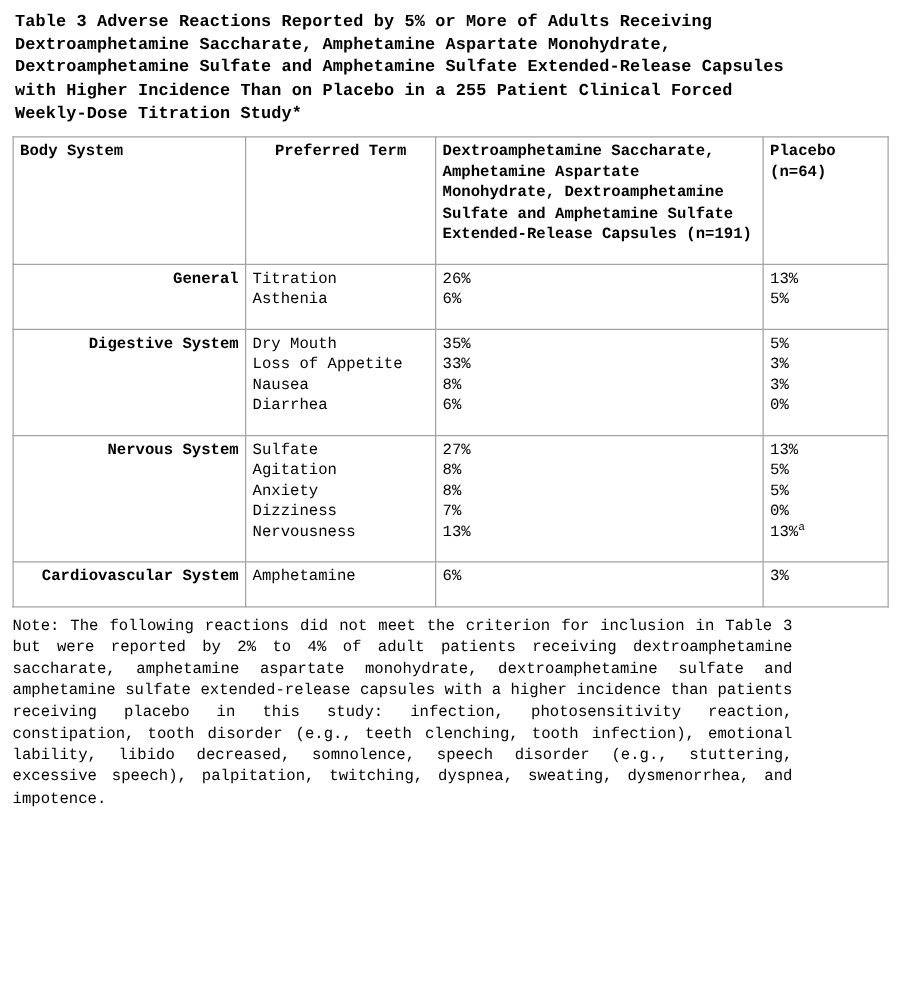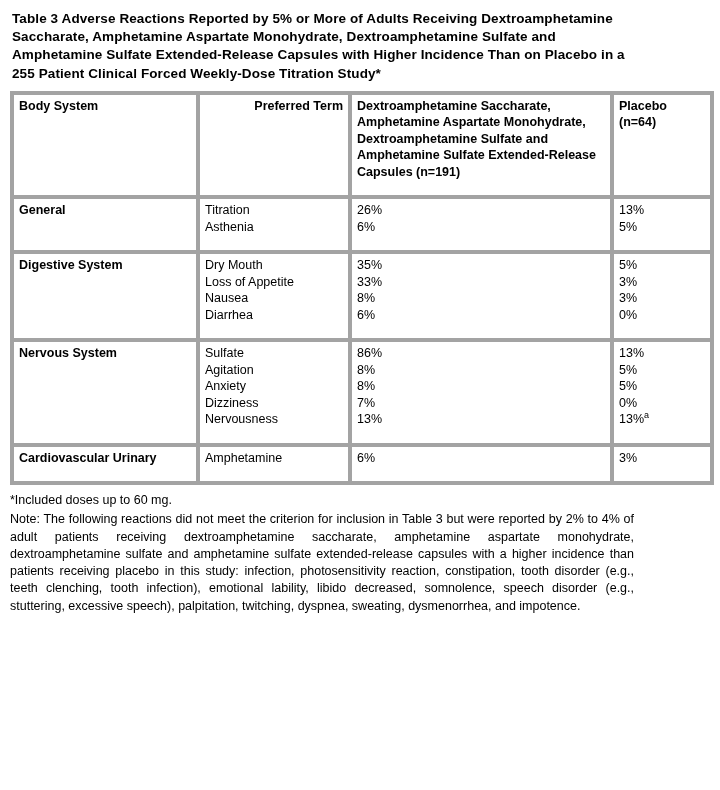--- a/index.html
+++ b/index.html
@@ -12,52 +12,53 @@
     height: 790px;
     font-family: "Liberation Sans", sans-serif;
     color: #000000;
     font-size: 13px;
   }
   .page {
     box-sizing: border-box;
     width: 644px;
     height: 790px;
     padding: 8px 10px 6px 10px;
+    font-family: Liberation Mono, monospace;
   }
   .table-caption {
     font-weight: bold;
     font-size: 13.5px;
     line-height: 1.35;
     margin: 2px 2px 8px 2px;
     text-align: left;
     letter-spacing: 0.1px;
   }
   table.data {
     border-collapse: collapse;
     width: 700px;
     table-layout: fixed;
     border: 1.5px solid #000;
   }
   table.data td {
-    border: 4px solid #a3a3a3;
+    border: 1px solid #a3a3a3;
     vertical-align: top;
     padding: 3px 5px 15px 5px;
     font-size: 12.5px;
     line-height: 1.32;
   }
   .col-body { width: 186px; }
   .col-term { width: 152px; }
   .col-drug { width: 262px; }
   .col-placebo { width: 100px; }
 
   thead td, .hdr {
     font-weight: bold;
   }
-  .hdr-center { text-align: right; }
-  .bold { font-weight: bold; }
+  .hdr-center { text-align: center; }
+  .bold { font-weight: bold; text-align: right; }
   .stack > div {
     line-height: 1.32;
   }
   .sup {
     font-size: 9px;
     vertical-align: super;
     line-height: 0;
   }
   .footnotes {
     margin-top: 7px;
@@ -153,40 +154,40 @@
           <div class="stack">
             <div>Sulfate</div>
             <div>Agitation</div>
             <div>Anxiety</div>
             <div>Dizziness</div>
             <div>Nervousness</div>
           </div>
         </td>
         <td>
           <div class="stack">
-            <div>86%</div>
+            <div>27%</div>
             <div>8%</div>
             <div>8%</div>
             <div>7%</div>
             <div>13%</div>
           </div>
         </td>
         <td>
           <div class="stack">
             <div>13%</div>
             <div>5%</div>
             <div>5%</div>
             <div>0%</div>
             <div>13%<span class="sup">a</span></div>
           </div>
         </td>
       </tr>
 
       <tr>
-        <td class="bold">Cardiovascular Urinary</td>
+        <td class="bold">Cardiovascular System</td>
         <td>
           <div class="stack">
             <div>Amphetamine</div>
           </div>
         </td>
         <td>
           <div class="stack">
             <div>6%</div>
           </div>
         </td>
@@ -195,17 +196,16 @@
             <div>3%</div>
           </div>
         </td>
       </tr>
 
 
     </tbody>
   </table>
 
   <div class="footnotes">
-    <p class="fn">*Included doses up to 60 mg.</p>
     <p class="note">Note: The following reactions did not meet the criterion for inclusion in Table 3 but were reported by 2% to 4% of adult patients receiving dextroamphetamine saccharate, amphetamine aspartate monohydrate, dextroamphetamine sulfate and amphetamine sulfate extended-release capsules with a higher incidence than patients receiving placebo in this study: infection, photosensitivity reaction, constipation, tooth disorder (e.g., teeth clenching, tooth infection), emotional lability, libido decreased, somnolence, speech disorder (e.g., stuttering, excessive speech), palpitation, twitching, dyspnea, sweating, dysmenorrhea, and impotence.</p>
   </div>
 
 </div>
 
 </body></html>

